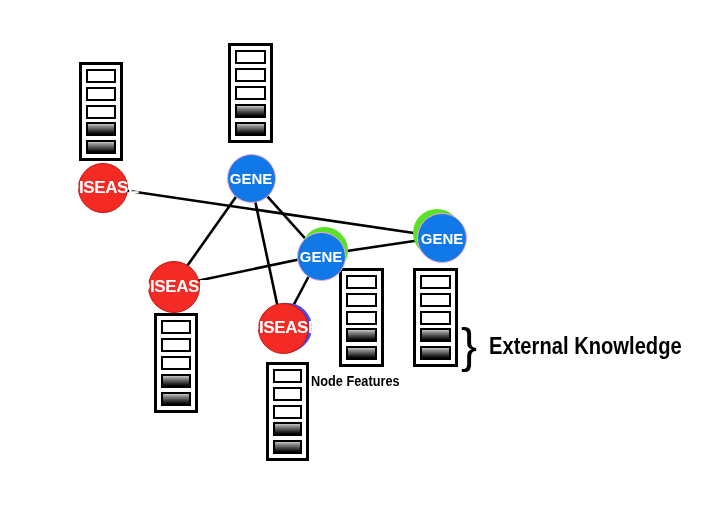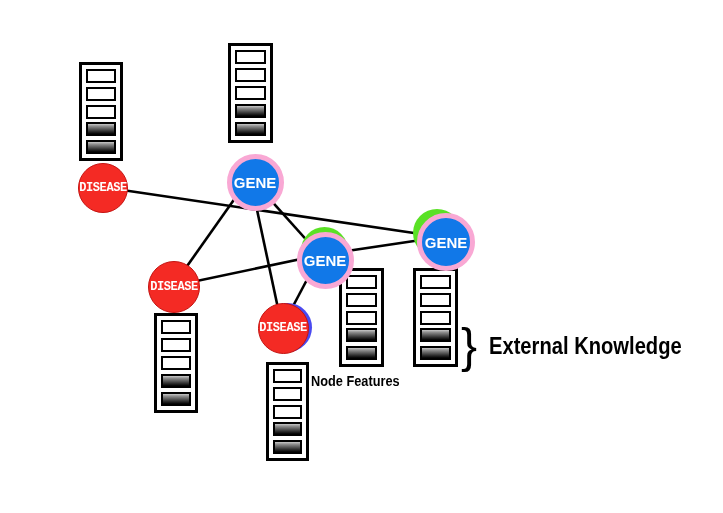--- a/index.html
+++ b/index.html
@@ -15,22 +15,22 @@
   }
   .cell{box-sizing:border-box;height:14px;border:2px solid #000;background:#fff;}
   .cell.knowledge{
     background:linear-gradient(180deg,#c9c9c9 0%,#8f8f8f 22%,#2b2b2b 75%,#000 100%);
   }
   .halo{position:absolute;border-radius:50%;z-index:3;}
   .node{
     position:absolute;border-radius:50%;display:flex;align-items:center;justify-content:center;
     color:#fff;font-weight:bold;z-index:4;text-align:center;
   }
-  .node.disease{font-size:12px;letter-spacing:-0.4px;border:1px solid #c41311;font-family:Liberation Mono, monospace;}
-  .node.gene{font-size:15px;border:5px solid #f9a8d4;}
+  .node.disease{font-size:17px;letter-spacing:-0.4px;border:1px solid #c41311;}
+  .node.gene{font-size:15px;border:1px solid #f9a8d4;}
   .annotation{
     position:absolute;color:#000;font-weight:bold;white-space:nowrap;z-index:5;
     transform-origin:0 50%;
   }
   .annotation.node-features{left:311px;top:372px;font-size:15px;transform:scale(0.85,1);}
   .annotation.external-knowledge{left:489px;top:332px;font-size:24px;transform:scale(0.84,1);}
   .annotation.brace{
     left:461px;top:322px;font-size:48px;font-weight:400;line-height:48px;transform:none;
   }
 </style>

